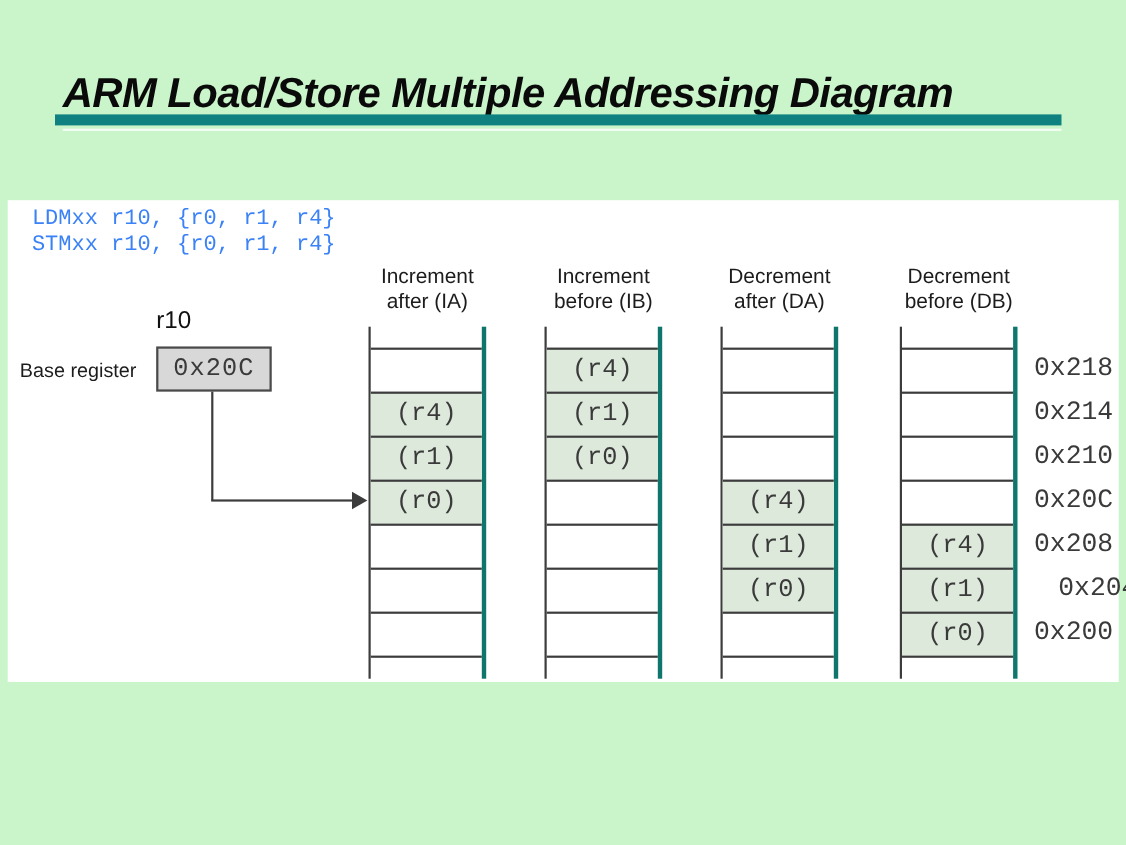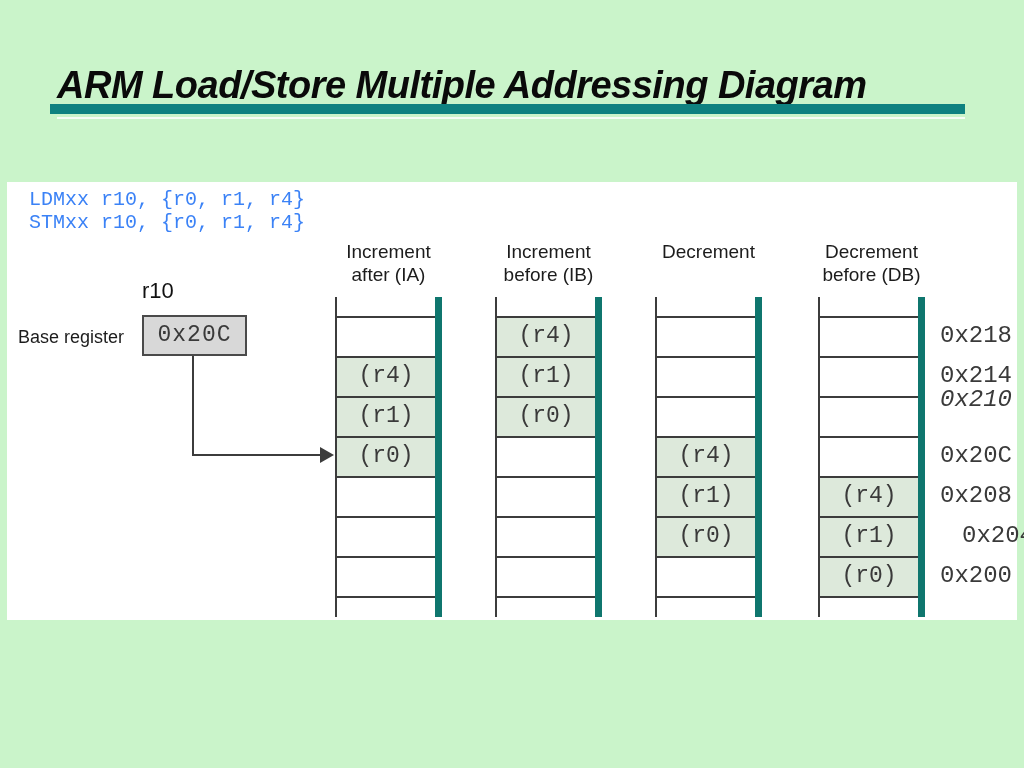--- a/index.html
+++ b/index.html
@@ -45,21 +45,21 @@
     position:absolute;left:313px;top:265px;width:0;height:0;
     border-top:8px solid transparent;border-bottom:8px solid transparent;
     border-left:14px solid #3c3c3c;
   }
   .col-header{
     position:absolute;top:58px;width:170px;height:46px;
     font-size:19px;line-height:23px;color:#1c1c1c;text-align:center;
   }
   .mem-col{
     position:absolute;top:115px;width:107px;height:320px;
-    border-left:2px solid #3c3c3c;border-right:7px solid #0f766e;
+    border-left:2px solid #3c3c3c;border-right:4px solid #0f766e;
     box-sizing:border-box;
   }
   .mem-row{
     position:absolute;left:0;right:0;height:40px;
     border-top:2px solid #3c3c3c;box-sizing:border-box;
     font-family:"Liberation Mono","DejaVu Sans Mono",monospace;
     font-size:23px;color:#3a3a3a;text-align:center;line-height:37px;
   }
   .mem-bottom-line{
     position:absolute;left:0;right:0;height:0;top:299px;
@@ -113,20 +113,21 @@
         <div class="mem-row" style="top: 59px; background: rgb(221, 233, 219);">(r1)</div>
         <div class="mem-row" style="top: 99px; background: rgb(221, 233, 219);">(r0)</div>
         <div class="mem-row" style="top: 139px;"></div>
         <div class="mem-row" style="top: 179px;"></div>
         <div class="mem-row" style="top: 219px;"></div>
         <div class="mem-row" style="top: 259px;"></div>
         <div class="mem-bottom-line"></div>
       </div>
       <div class="col-header" style="left: 616.5px;">
         <div>Decrement</div>
+        <div>after (DA)</div>
       </div>
       <div class="mem-col" style="left: 648px;">
         <div class="mem-row" style="top: 19px;"></div>
         <div class="mem-row" style="top: 59px;"></div>
         <div class="mem-row" style="top: 99px;"></div>
         <div class="mem-row" style="top: 139px; background: rgb(221, 233, 219);">(r4)</div>
         <div class="mem-row" style="top: 179px; background: rgb(221, 233, 219);">(r1)</div>
         <div class="mem-row" style="top: 219px; background: rgb(221, 233, 219);">(r0)</div>
         <div class="mem-row" style="top: 259px;"></div>
         <div class="mem-bottom-line"></div>
@@ -142,19 +143,19 @@
         <div class="mem-row" style="top: 139px;"></div>
         <div class="mem-row" style="top: 179px; background: rgb(221, 233, 219);">(r4)</div>
         <div class="mem-row" style="top: 219px; background: rgb(221, 233, 219);">(r1)</div>
         <div class="mem-row" style="top: 259px; background: rgb(221, 233, 219);">(r0)</div>
         <div class="mem-bottom-line"></div>
       </div>
     </div>
   <div>
       <div class="addr-label" style="top: 134px;">0x218</div>
       <div class="addr-label" style="top: 174px;">0x214</div>
-      <div class="addr-label" style="top: 198px; font-style: italic;">0x210</div>
+      <div class="addr-label" style="top: 214px;">0x210</div>
       <div class="addr-label" style="top: 254px;">0x20C</div>
       <div class="addr-label" style="top: 294px;">0x208</div>
       <div class="addr-label" style="top: 334px; margin-left: 22px;">0x204</div>
       <div class="addr-label" style="top: 374px;">0x200</div>
     </div>
 </div>
 
 </body></html>

